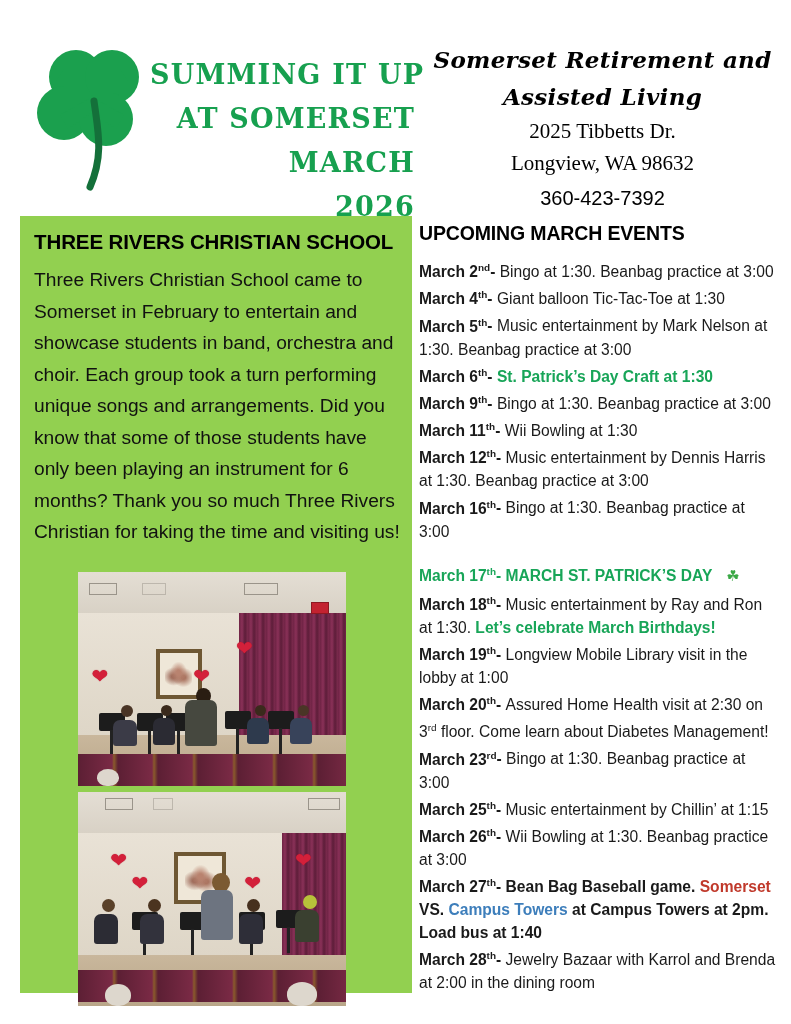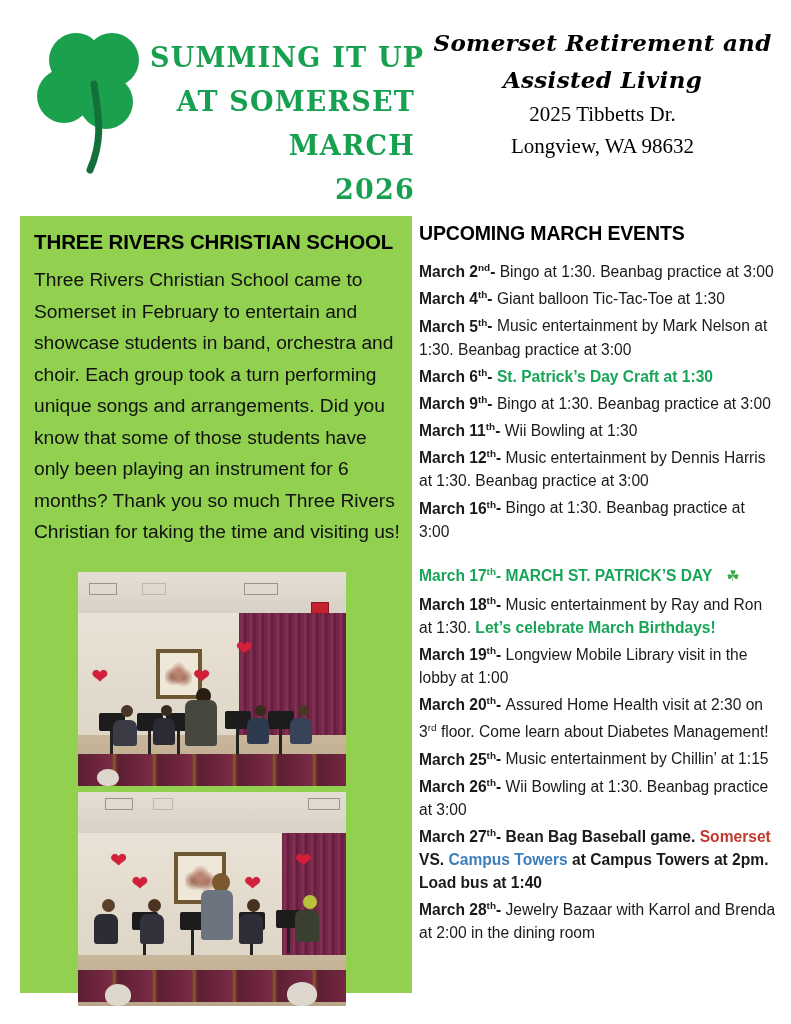--- a/index.html
+++ b/index.html
@@ -11,21 +11,21 @@
     width: 791px;
     height: 1024px;
     position: relative;
     font-family: "Liberation Sans", sans-serif;
     overflow: hidden;
   }
 
   
   #header {
     position: absolute;
-    left: 0; top: 0;
+    left: 0; top: 17px;
     width: 791px;
     height: 215px;
   }
 
   #logo-shamrock {
     position: absolute;
     left: 24px;
     top: 18px;
     width: 140px;
     height: 170px;
@@ -214,20 +214,21 @@
     <span class="tline">AT SOMERSET</span>
     <span class="tline">MARCH</span>
     <span class="tline">2026</span>
   </div>
 
   <div id="facility-block">
     <span class="facility-name">Somerset Retirement and</span>
     <span class="facility-name">Assisted Living</span>
     <span class="facility-addr">2025 Tibbetts Dr.</span>
     <span class="facility-addr">Longview, WA 98632</span>
+    <span class="facility-phone">360-423-7392</span>
   </div>
 </div>
 
 <div id="article-panel">
   <div id="article-heading">THREE RIVERS CHRISTIAN SCHOOL</div>
   <p id="article-body">Three Rivers Christian School came to Somerset in February to entertain and showcase students in band, orchestra and choir. Each group took a turn performing unique songs and arrangements. Did you know that some of those students have only been playing an instrument for 6 months? Thank you so much Three Rivers Christian for taking the time and visiting us!</p>
 
   <div class="photo" id="photo-band">
     <div class="ph-ceiling"></div>
     <div class="ph-wall"></div>
@@ -301,18 +302,19 @@
       <p class="event"><span class="date">March 5<sup>th</sup></span><span class="dash">- </span><span><span>Music entertainment by Mark Nelson at 1:30. Beanbag practice at 3:00</span></span></p>
       <p class="event"><span class="date">March 6<sup>th</sup></span><span class="dash">- </span><span><span class="ev-green">St. Patrick’s Day Craft at 1:30</span></span></p>
       <p class="event"><span class="date">March 9<sup>th</sup></span><span class="dash">- </span><span><span>Bingo at 1:30. Beanbag practice at 3:00</span></span></p>
       <p class="event"><span class="date">March 11<sup>th</sup></span><span class="dash">- </span><span><span>Wii Bowling at 1:30</span></span></p>
       <p class="event"><span class="date">March 12<sup>th</sup></span><span class="dash">- </span><span><span>Music entertainment by Dennis Harris at 1:30. Beanbag practice at 3:00</span></span></p>
       <p class="event"><span class="date">March 16<sup>th</sup></span><span class="dash">- </span><span><span>Bingo at 1:30. Beanbag practice at 3:00</span></span></p>
       <p class="event holiday"><span class="date ev-green">March 17<sup>th</sup></span><span class="dash ev-green">- </span><span><span class="ev-green">MARCH ST. PATRICK’S DAY</span><span class="clover-glyph">☘</span></span></p>
       <p class="event"><span class="date">March 18<sup>th</sup></span><span class="dash">- </span><span><span>Music entertainment by Ray and Ron at 1:30. </span><span class="ev-green">Let’s celebrate March Birthdays!</span></span></p>
       <p class="event"><span class="date">March 19<sup>th</sup></span><span class="dash">- </span><span><span>Longview Mobile Library visit in the lobby at 1:00</span></span></p>
       <p class="event"><span class="date">March 20<sup>th</sup></span><span class="dash">- </span><span><span>Assured Home Health visit at 2:30 on 3</span><sup>rd</sup><span> floor. Come learn about Diabetes Management!</span></span></p>
+      <p class="event"><span class="date">March 23<sup>rd</sup></span><span class="dash">- </span><span><span>Bingo at 1:30. Beanbag practice at 3:00</span></span></p>
       <p class="event"><span class="date">March 25<sup>th</sup></span><span class="dash">- </span><span><span>Music entertainment by Chillin’ at 1:15</span></span></p>
       <p class="event"><span class="date">March 26<sup>th</sup></span><span class="dash">- </span><span><span>Wii Bowling at 1:30. Beanbag practice at 3:00</span></span></p>
       <p class="event"><span class="date">March 27<sup>th</sup></span><span class="dash">- </span><span><span class="ev-bold">Bean Bag Baseball game. </span><span class="ev-red">Somerset</span><span class="ev-bold"> VS. </span><span class="ev-blue">Campus Towers</span><span class="ev-bold"> at Campus Towers at 2pm. Load bus at 1:40</span></span></p>
       <p class="event"><span class="date">March 28<sup>th</sup></span><span class="dash">- </span><span><span>Jewelry Bazaar with Karrol and Brenda at 2:00 in the dining room</span></span></p>
     </div>
 </div>
 
 </body></html>

